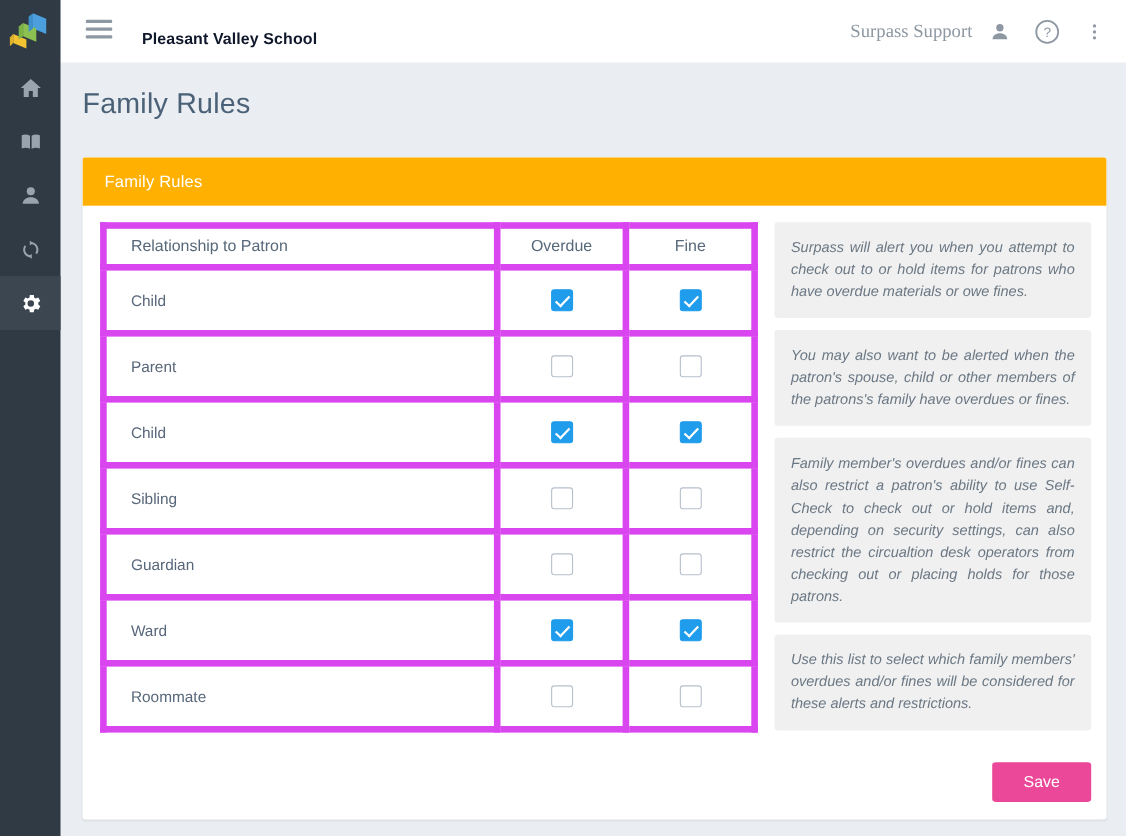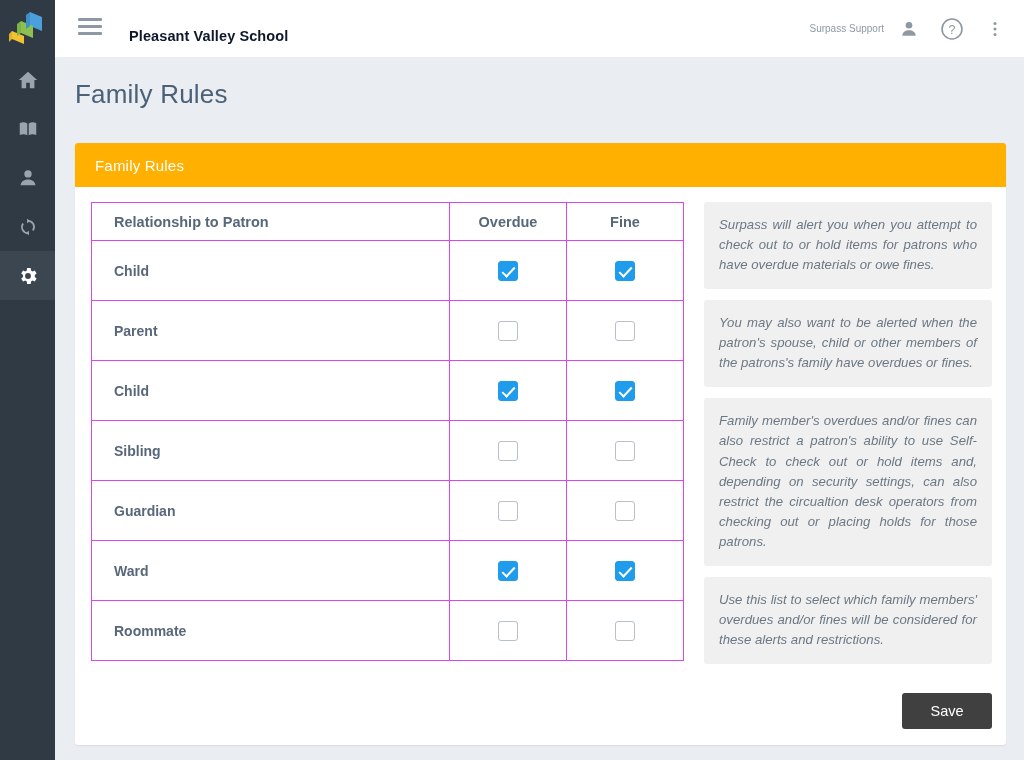--- a/index.html
+++ b/index.html
@@ -86,22 +86,23 @@
     align-items: center;
     gap: 13px;
   }
   .support-user {
     display: flex;
     align-items: center;
     gap: 10px;
     cursor: pointer;
   }
   .support-label {
-    font-size: 10px;
+    font-size: 17px;
     color: #8e98a3;
+    font-family: Liberation Serif, serif;
   }
   .ic-btn {
     display: flex;
     align-items: center;
     justify-content: center;
     width: 30px; height: 30px;
     cursor: pointer;
   }
   .ic-btn svg { display: block; }
 
@@ -159,22 +160,22 @@
     left: 16px; top: 15px;
     width: 592px;
   }
   table.rules {
     width: 592px;
     border-collapse: collapse;
     table-layout: fixed;
   }
   table.rules th,
   table.rules td {
-    border: 1px solid #d946ef;
-    font-weight: bold;
+    border: 6px solid #d946ef;
+    font-weight: normal;
   }
   table.rules th {
     height: 38px;
     font-size: 14.5px;
     color: #566879;
     text-align: left;
     padding-left: 22px;
   }
   table.rules th.c-check {
     text-align: center;
@@ -239,21 +240,21 @@
 
   
   .save-row {
     position: absolute;
     right: 14px;
     bottom: 16px;
   }
   .save-btn {
     width: 90px;
     height: 36px;
-    background: #404040;
+    background: #ec4899;
     color: #ffffff;
     border: none;
     border-radius: 3px;
     font-size: 14.5px;
     font-family: "Liberation Sans", sans-serif;
     cursor: pointer;
   }
 </style>
 </head>
 <body>

